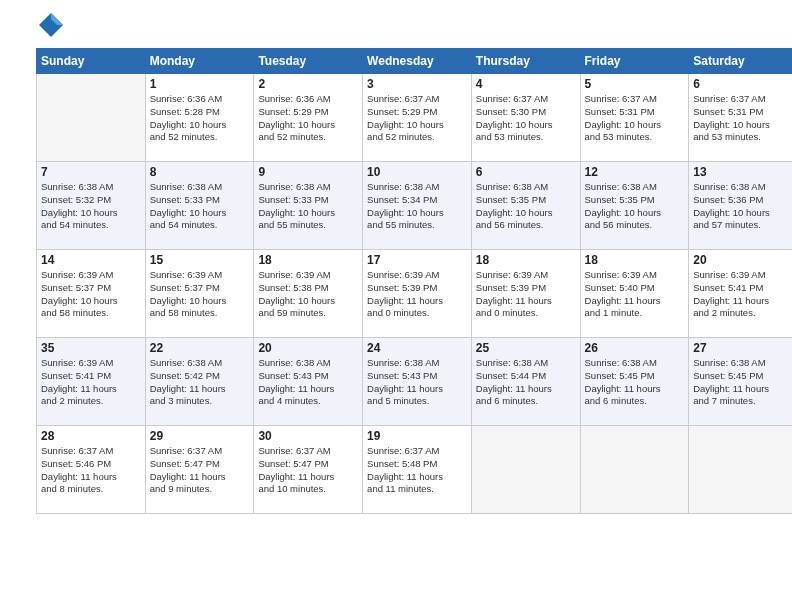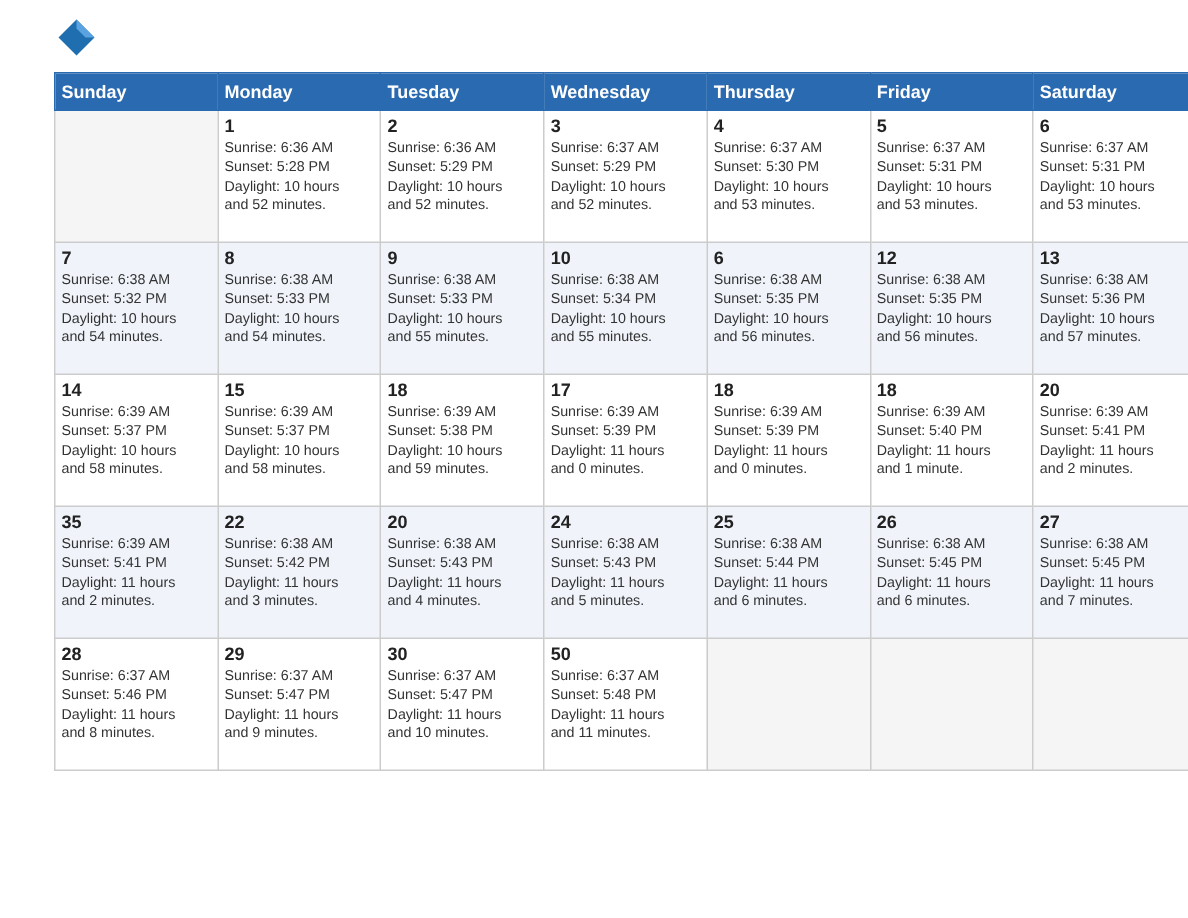--- a/index.html
+++ b/index.html
@@ -338,21 +338,21 @@
 and 9 minutes.</div>
           </td>
           <td>
             <div class="day-number">30</div>
             <div class="day-info" style="white-space: pre-line;">Sunrise: 6:37 AM
 Sunset: 5:47 PM
 Daylight: 11 hours
 and 10 minutes.</div>
           </td>
           <td>
-            <div class="day-number">50</div>
+            <div class="day-number">19</div>
             <div class="day-info" style="white-space: pre-line;">Sunrise: 6:37 AM
 Sunset: 5:48 PM
 Daylight: 11 hours
 and 11 minutes.</div>
           </td>
           <td class="empty"></td>
           <td class="empty"></td>
           <td class="empty"></td>
         </tr>
       </tbody>

